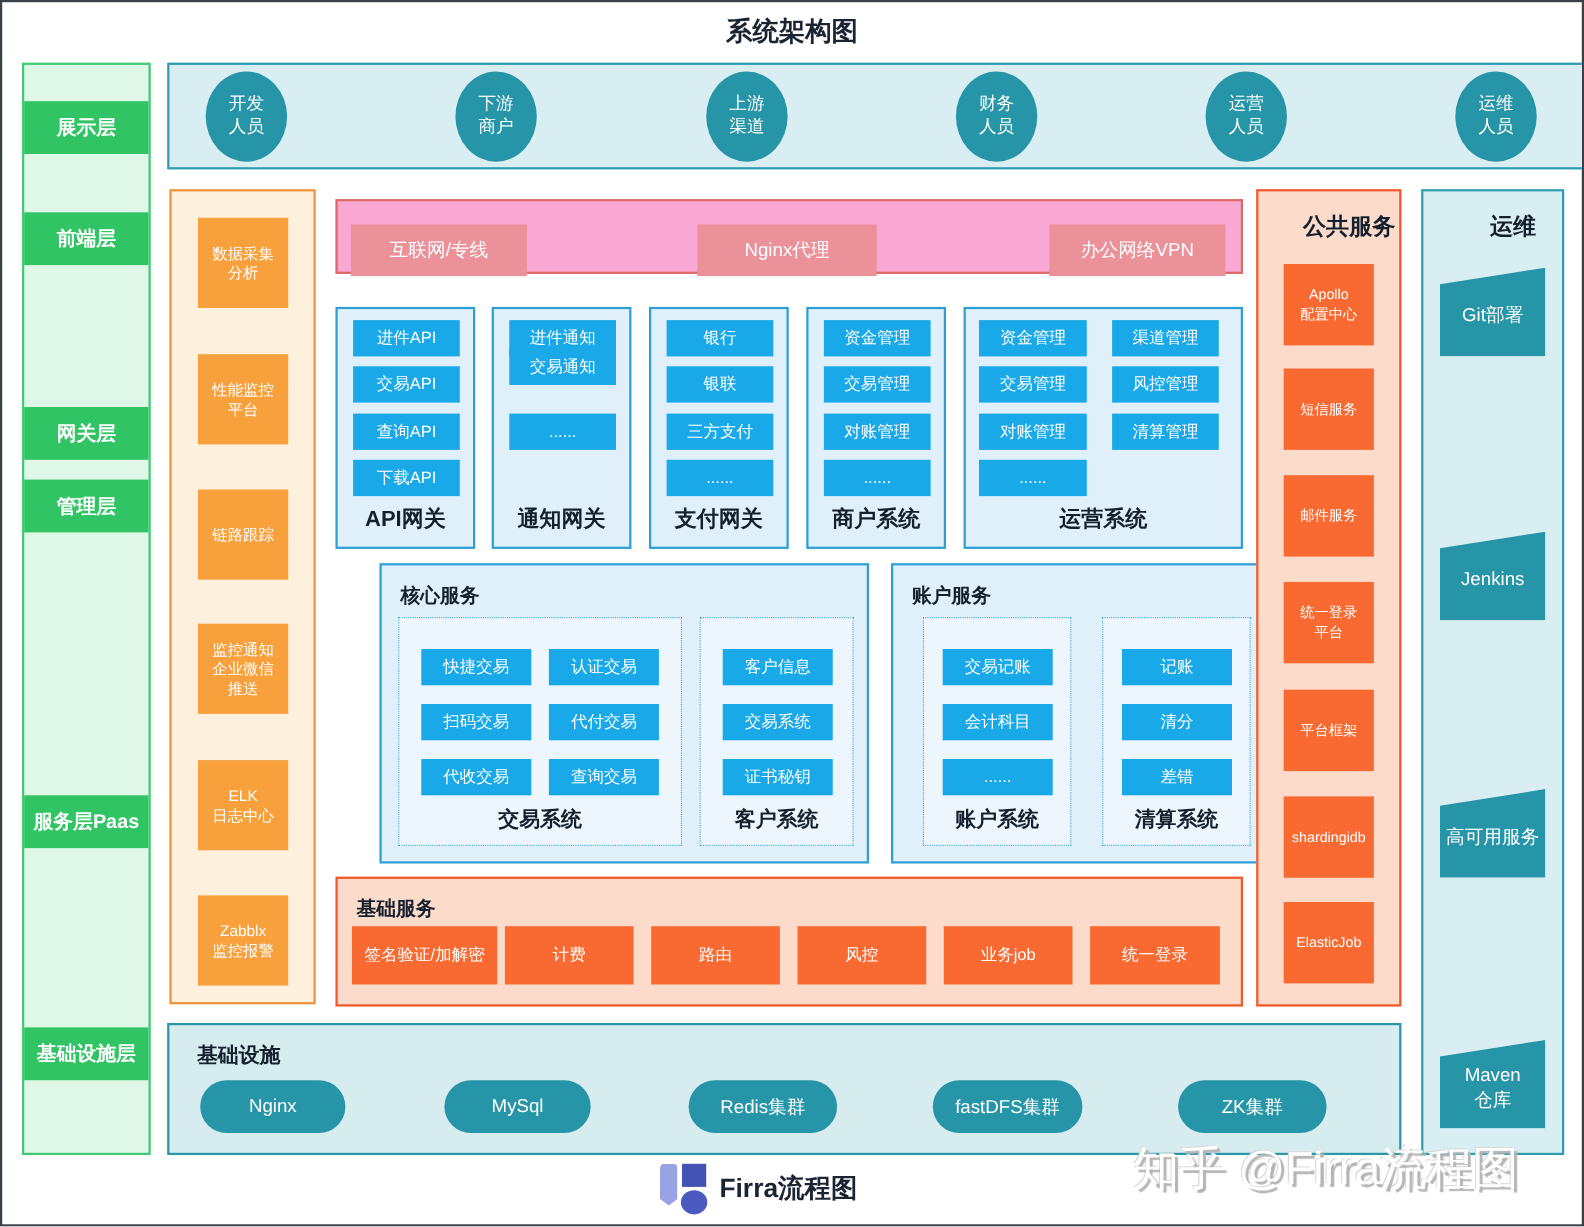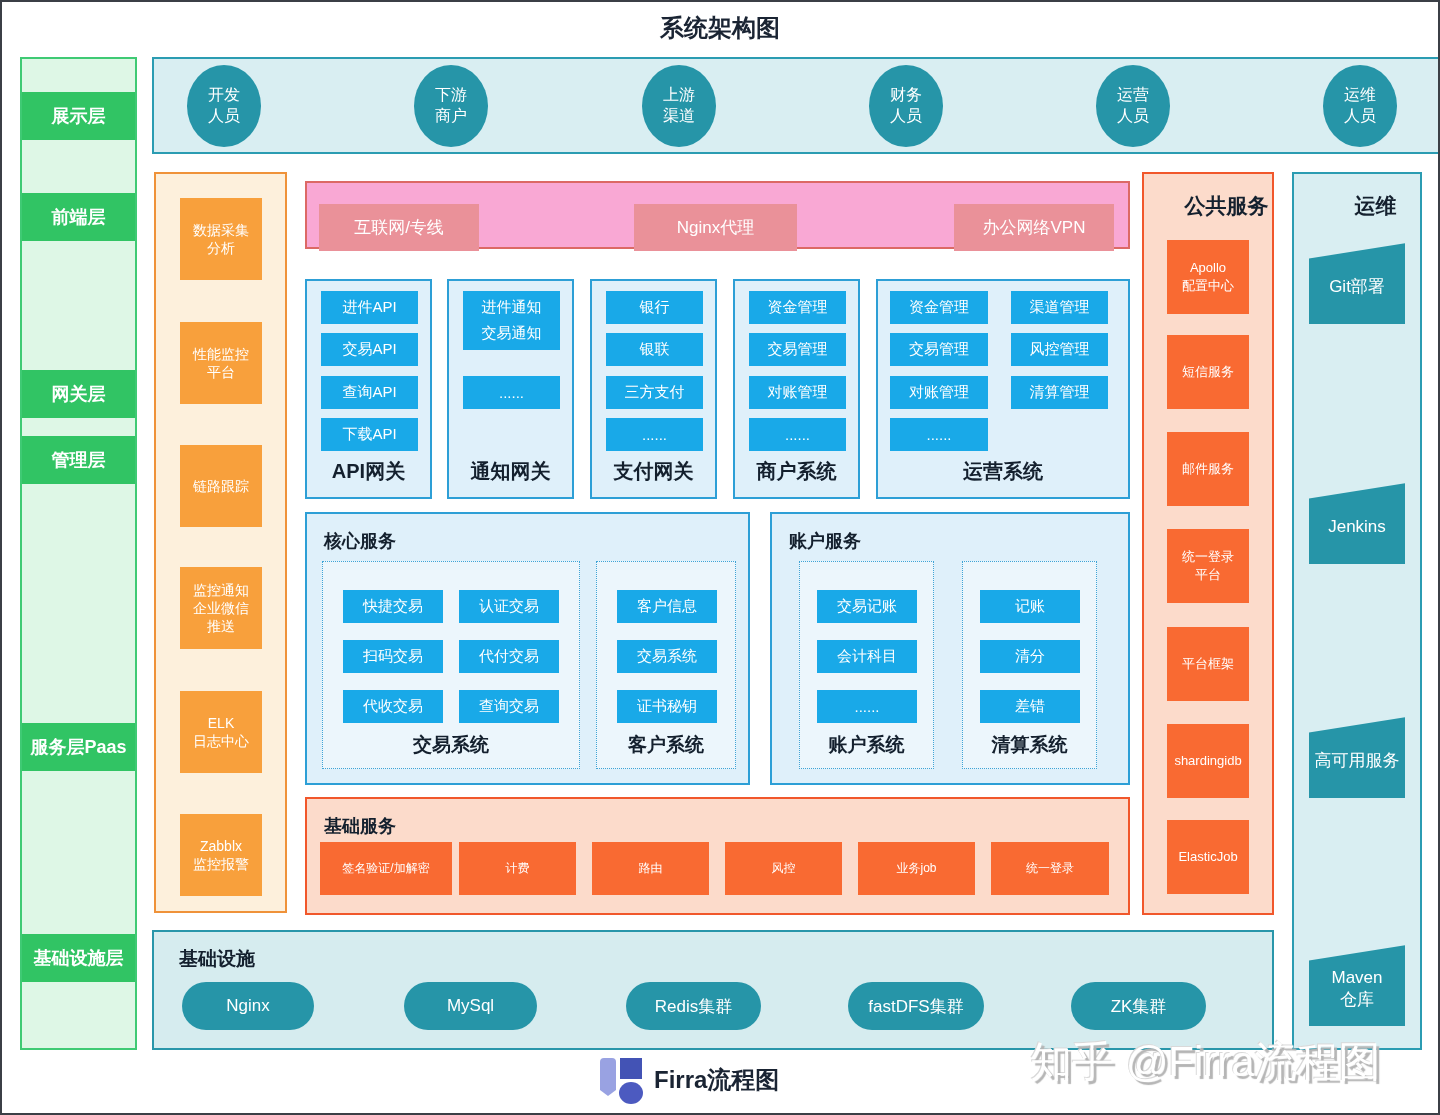--- a/index.html
+++ b/index.html
@@ -25,28 +25,28 @@
   .net-band { left:303px; top:179px; width:825px; height:68px; background:#f9a8d4; border:2px solid #dc6965; }
   .net-box { position:absolute; top:21px; height:47px; background:#ea9199; color:#fff; font-size:17px; display:flex; align-items:center; justify-content:center; }
 
   
   .panel { background:#dff0fa; border:2px solid #2d9fd6;padding-left:28px; }
   .gw { top:277px; height:220px; }
   .blue-item { position:absolute; height:33px; background:#19a9e8; color:#fff; font-size:15px; display:flex; align-items:center; justify-content:center; text-align:center; }
   .panel-label { position:absolute; left:0; right:0; bottom:12px; text-align:center; font-size:20px; font-weight:bold; color:#14202e; }
 
   
-  .svc { top:510px; height:273px; }
+  .svc { top:510px; height:273px;margin-left:40px; }
   .svc-title { position:absolute; left:17px; top:15px; font-size:18px; font-weight:bold; color:#14202e; }
   .dashed-box { position:absolute; top:47px; height:208px; border:1px dotted #3fa4d6; background:rgba(255,255,255,0.4); }
   .group-label { position:absolute; left:0; right:0; bottom:10px; text-align:center; font-size:19px; font-weight:bold; color:#14202e; }
 
   
   .base-band { left:303px; top:795px; width:825px; height:118px; background:#fcdbcb; border:2px solid #f1572b; }
-  .orange-item { position:absolute; top:43px; height:53px; background:#f96a32; color:#fff; font-size:12px; display:flex; align-items:center; justify-content:center; text-align:center; }
+  .orange-item { position:absolute; top:43px; height:53px; background:#f96a32; color:#fff; font-size:15px; display:flex; align-items:center; justify-content:center; text-align:center; }
 
   
   .pub-col { left:1140px; top:170px; width:132px; height:743px; background:#fcdbcb; border:2px solid #f1572b; }
   .col-title { position:absolute; left:0; right:0; top:18px; text-align:center; font-size:21px; font-weight:bold; color:#14202e;margin-left:37px; }
   .pub-box { position:absolute; left:23px; width:82px; height:74px; background:#f96a32; color:#fff; font-size:13px; line-height:1.35; display:flex; align-items:center; justify-content:center; text-align:center; white-space:pre-line; word-break:break-all; padding:2px; }
 
   
   .ops-col { left:1290px; top:170px; width:130px; height:878px; background:#d9eef2; border:2px solid #2b9cb2; }
   .flag { position:absolute; left:15px; width:96px; height:84px; background:#2695a8; color:#fff; font-size:17px; line-height:1.3; display:flex; align-items:center; justify-content:center; text-align:center; white-space:pre-line; clip-path:polygon(0 22%, 100% 4%, 100% 100%, 0 100%); padding-top:10px; }
 

